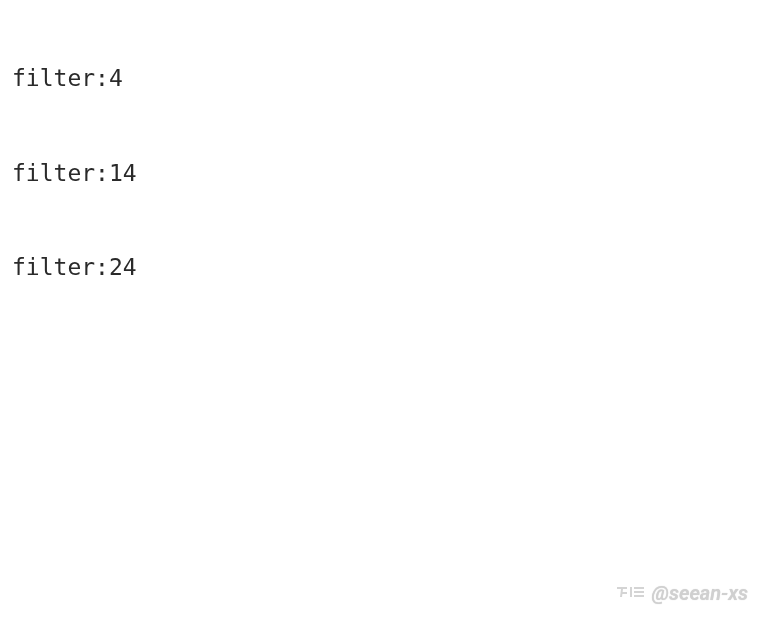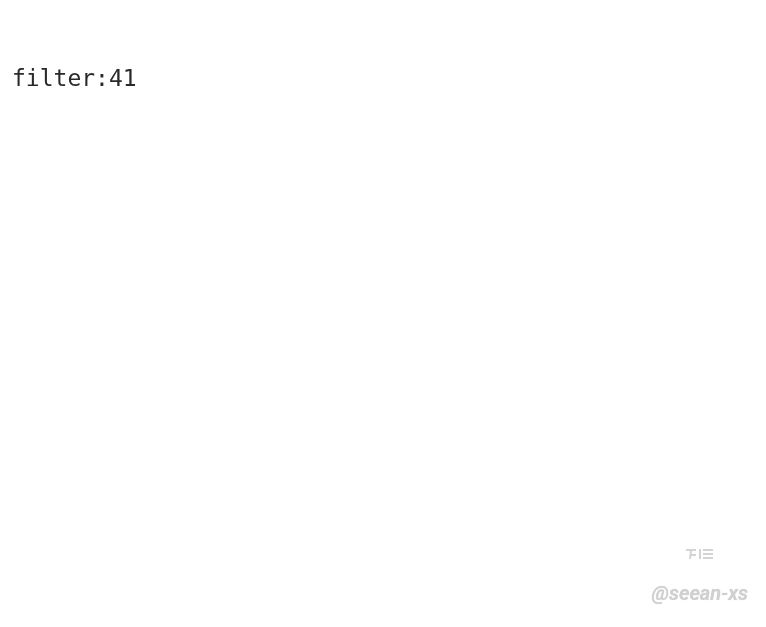--- a/index.html
+++ b/index.html
@@ -32,34 +32,35 @@
       font-family: -apple-system, BlinkMacSystemFont, "Segoe UI", Roboto, sans-serif;
       font-size: 20px;
       font-style: italic;
       font-weight: 600;
       color: #d0d0d0;
       display: flex;
       align-items: center;
       gap: 6px;
       text-shadow: 0 0 1px #d0d0d0;
       pointer-events: none;
-      flex-direction: column;
     }
     .watermark svg {
       width: 30px;
       height: 16px;
       fill: #d0d0d0;
       opacity: 0.9;
     }
   </style>
 </head>
 <body>
 
 <div class="output">
-  <span class="line">filter:41</span>
+  <span class="line">filter:4</span>
+  <span class="line">filter:14</span>
+  <span class="line">filter:24</span>
   
   
   
   
   
   
   
   
   
   

